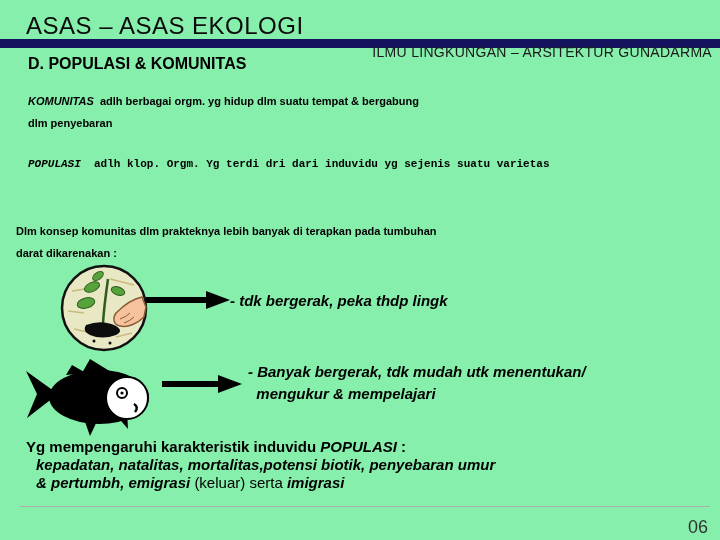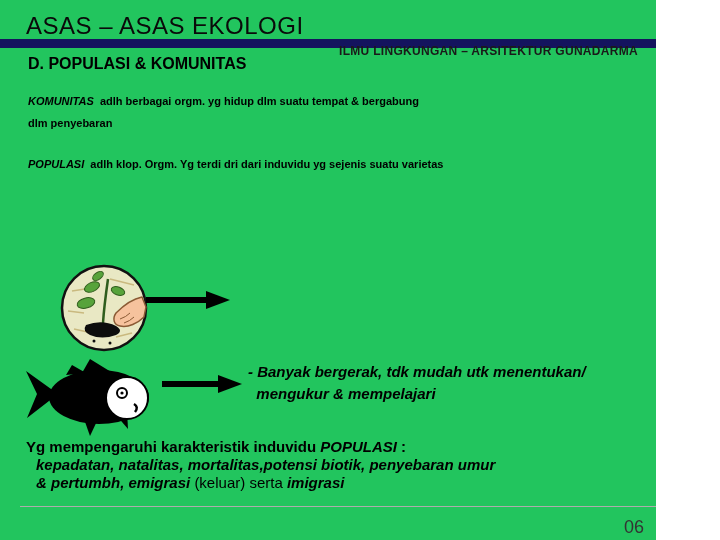--- a/index.html
+++ b/index.html
@@ -1,32 +1,32 @@
 <!DOCTYPE html>
 <html><head>
 <meta charset="utf-8">
 <style>
   html,body{margin:0;padding:0;background:#ffffff;}
   .slide{
-    position:relative;width:656px;height:540px;background:#22c55e;overflow:hidden;
+    position:relative;width:720px;height:540px;background:#86efac;overflow:hidden;
     font-family:"Liberation Sans","DejaVu Sans",sans-serif;color:#000;
   }
   .abs{position:absolute;}
   .slide-title{
     left:26px;top:12px;font-size:24px;font-weight:400;letter-spacing:0.5px;color:#0a0a0a;
     white-space:pre;
   }
   .title-bar{left:0;top:39px;width:720px;height:9px;background:#14145e;}
   .course-label{
-    right:18px;top:44px;font-size:12px;font-weight:700;color:#1a1a1a;letter-spacing:0.3px;white-space:pre;
+    right:8px;top:44px;font-size:14px;font-weight:400;color:#1a1a1a;letter-spacing:0.3px;white-space:pre;
   }
   .section-heading{left:28px;top:55px;font-size:16px;font-weight:700;white-space:pre;}
   .para{font-size:11px;font-weight:700;line-height:22px;white-space:pre;}
   .p-komunitas{left:28px;top:90px;}
-  .p-populasi{left:28px;top:153px;}
+  .p-populasi{left:28px;top:153px;font-family:Liberation Mono, monospace;}
   .p-context{left:16px;top:220px;}
   .term{font-style:italic;}
   .bullet-text{font-size:15px;font-weight:700;font-style:italic;line-height:22px;white-space:pre;}
   .bullet1-text{left:230px;top:290px;}
   .bullet2-text{left:248px;top:361px;}
   .plant-figure{left:58px;top:263px;width:92px;height:90px;}
   .fish-figure{left:24px;top:353px;width:140px;height:85px;}
   .arrow1{left:146px;top:291px;}
   .arrow2{left:162px;top:375px;}
   .factors{left:26px;top:438px;font-size:15px;font-weight:700;line-height:18px;white-space:pre;}
@@ -43,21 +43,21 @@
 
   <div class="abs slide-title">ASAS – ASAS EKOLOGI</div>
   <div class="abs title-bar"></div>
   <div class="abs course-label">ILMU LINGKUNGAN – ARSITEKTUR GUNADARMA</div>
   <div class="abs section-heading">D. POPULASI &amp; KOMUNITAS</div>
 
   <div class="abs para p-komunitas"><span class="term">KOMUNITAS</span><span>  adlh berbagai orgm. yg hidup dlm suatu tempat &amp; bergabung</span><br><span>dlm penyebaran</span></div>
 
   <div class="abs para p-populasi"><span class="term">POPULASI</span><span>  adlh klop. Orgm. Yg terdi dri dari induvidu yg sejenis suatu varietas</span></div>
 
-  <div class="abs para p-context"><br></div>
+  <div class="abs para p-context"><span>Dlm konsep komunitas dlm prakteknya lebih banyak di terapkan pada tumbuhan</span><br><span>darat dikarenakan :</span></div>
 
   <div class="abs plant-figure">
     <svg width="92" height="90" viewBox="0 0 92 90">
       <circle cx="46" cy="45" r="42" fill="#e9e8c4" stroke="#111" stroke-width="2.5"></circle>
       <g stroke="#c9b97f" stroke-width="1.5">
         <line x1="14" y1="28" x2="40" y2="24"></line>
           <line x1="52" y1="16" x2="76" y2="22"></line>
         <line x1="10" y1="48" x2="26" y2="50"></line>
           <line x1="64" y1="50" x2="82" y2="46"></line>
         <line x1="16" y1="66" x2="34" y2="70"></line>
@@ -77,20 +77,21 @@
       <path d="M62,56 q6,-2 10,-6 M66,60 q6,-2 10,-6" stroke="#8a5a34" stroke-width="1" fill="none"></path>
     </svg>
   </div>
 
   <div class="abs arrow1">
     <svg width="84" height="18" viewBox="0 0 84 18">
       <rect x="0" y="6" width="60" height="6" fill="#000"></rect>
       <polygon points="60,0 84,9 60,18" fill="#000"></polygon>
     </svg>
   </div>
+  <div class="abs bullet-text bullet1-text">- tdk bergerak, peka thdp lingk</div>
 
   <div class="abs fish-figure">
     <svg width="140" height="85" viewBox="0 0 140 85">
       <polygon points="2,18 34,41 3,65 13,41" fill="#000"></polygon>
       <polygon points="48,12 62,20 42,22" fill="#000"></polygon>
       <polygon points="66,6 92,22 58,20" fill="#000"></polygon>
       <ellipse cx="75" cy="44" rx="50" ry="27" fill="#000"></ellipse>
       <polygon points="60,66 66,83 74,66" fill="#000"></polygon>
       <polygon points="92,62 104,76 103,58" fill="#000"></polygon>
       <circle cx="103" cy="45" r="21" fill="#fff" stroke="#000" stroke-width="2"></circle>

